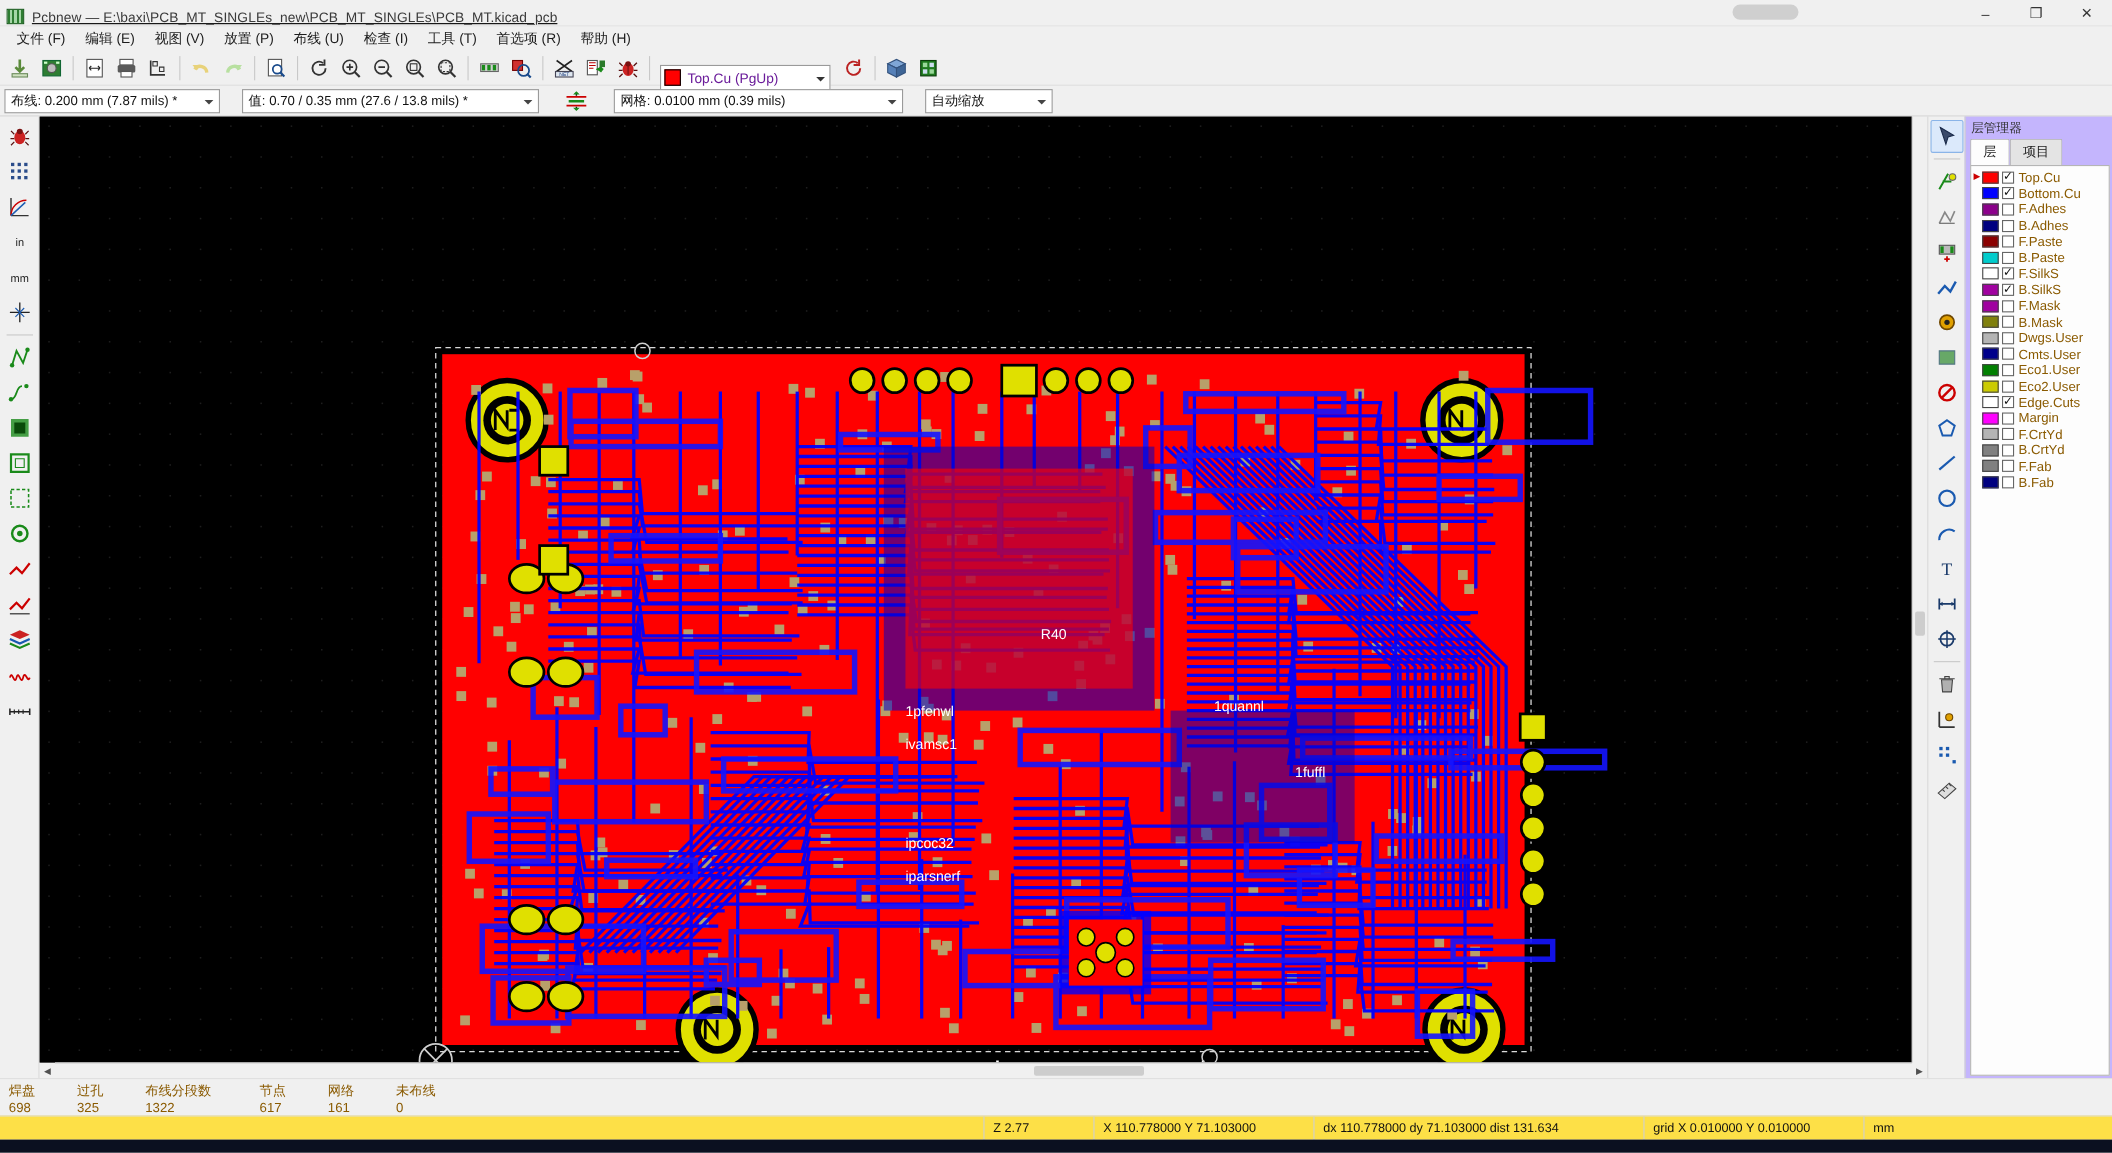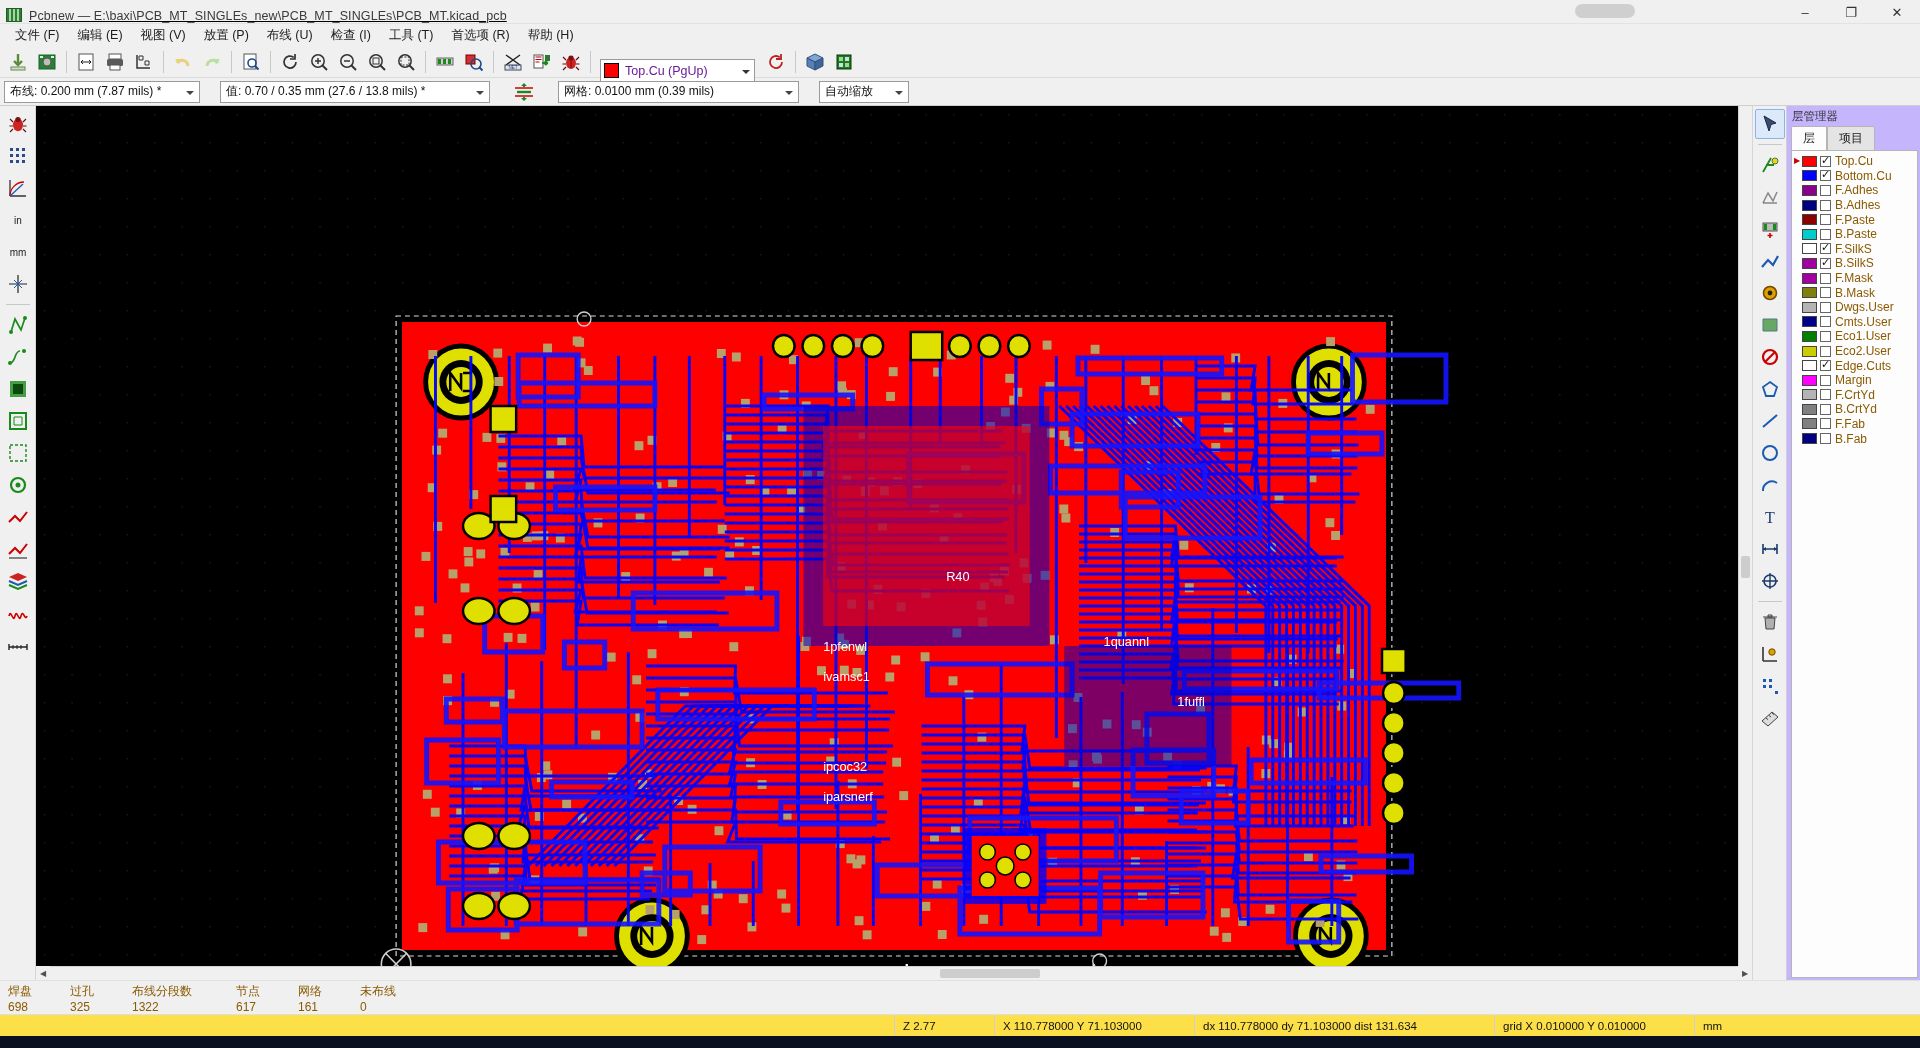--- a/index.html
+++ b/index.html
@@ -59,22 +59,22 @@
   
   .auxbar { height:28px; background:#f0f0f0; display:flex; align-items:center; gap:20px;
             padding:0 4px; border-bottom:1px solid #cfcfcf; flex:0 0 28px;}
   .combo {
     height:22px; background:#fff; border:1px solid #9a9a9a; display:flex; align-items:center;
     padding:0 18px 0 5px; font-size:12px; position:relative; white-space:nowrap; color:#111;
   }
   .combo .arrow { position:absolute; right:5px; top:9px; border:4px solid transparent; border-top-color:#444;}
   .combo.w1 { width:196px; }
   .combo.w2 { width:270px; }
-  .combo.w3 { width:241px; }
-  .combo.w4 { width:90px; }
+  .combo.w3 { width:263px; }
+  .combo.w4 { width:116px; }
 
   
   .body { flex:1 1 auto; display:flex; min-height:0; }
 
   
   .lefttb { width:36px; background:#f0f0f0; display:flex; flex-direction:column;
             align-items:center; padding-top:3px; gap:2px; border-right:1px solid #d6d6d6; }
   .vbtn { width:30px; height:30px; display:flex; align-items:center; justify-content:center;
           border:1px solid transparent; border-radius:2px; }
   .vsep { width:24px; height:1px; background:#c8c8c8; margin:3px 0; }

